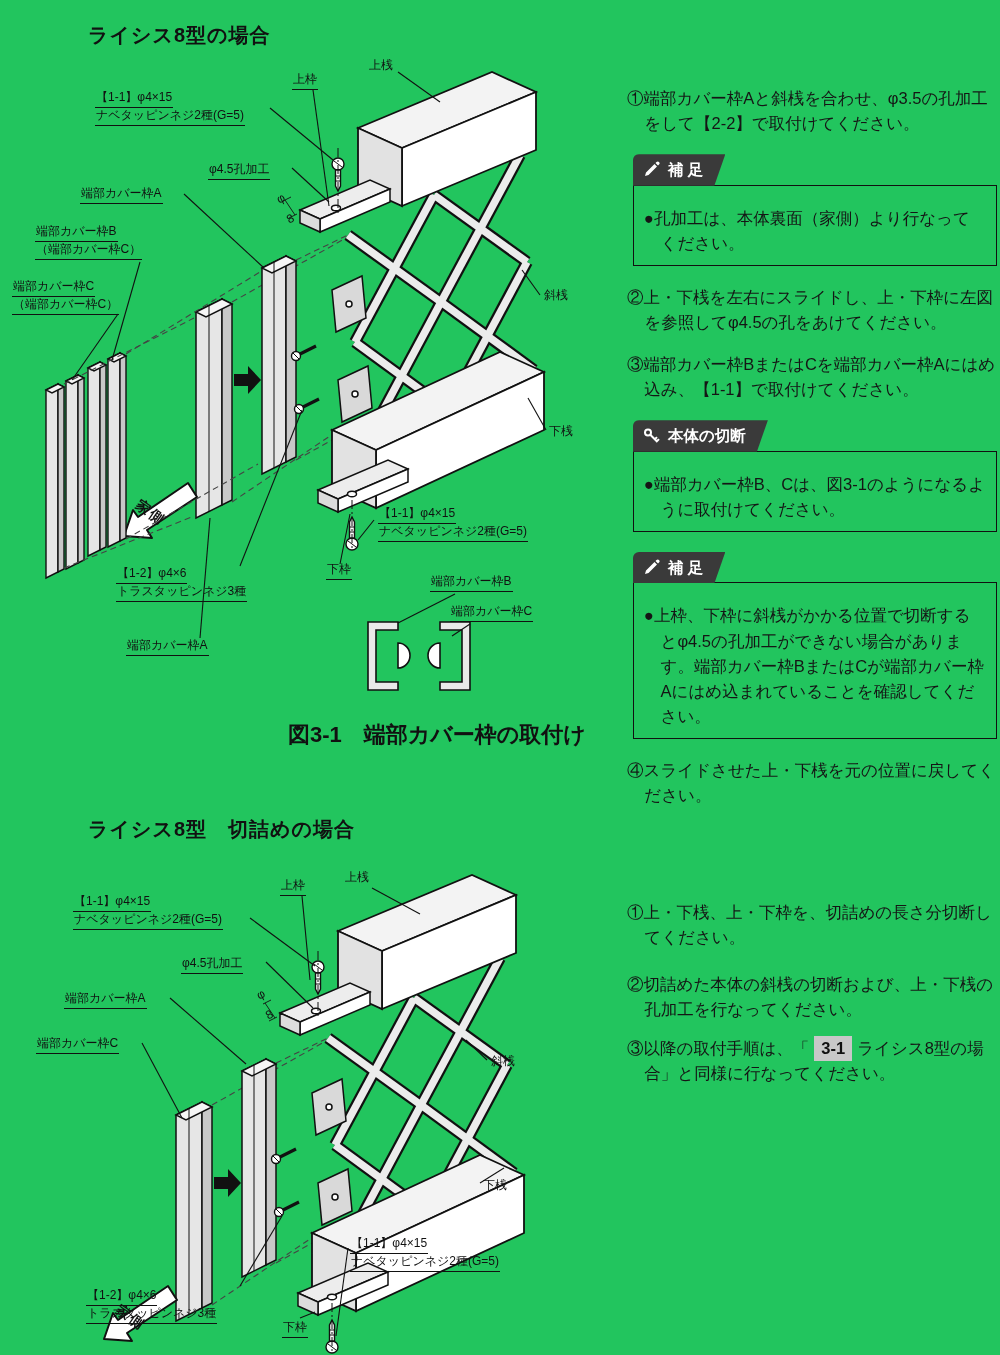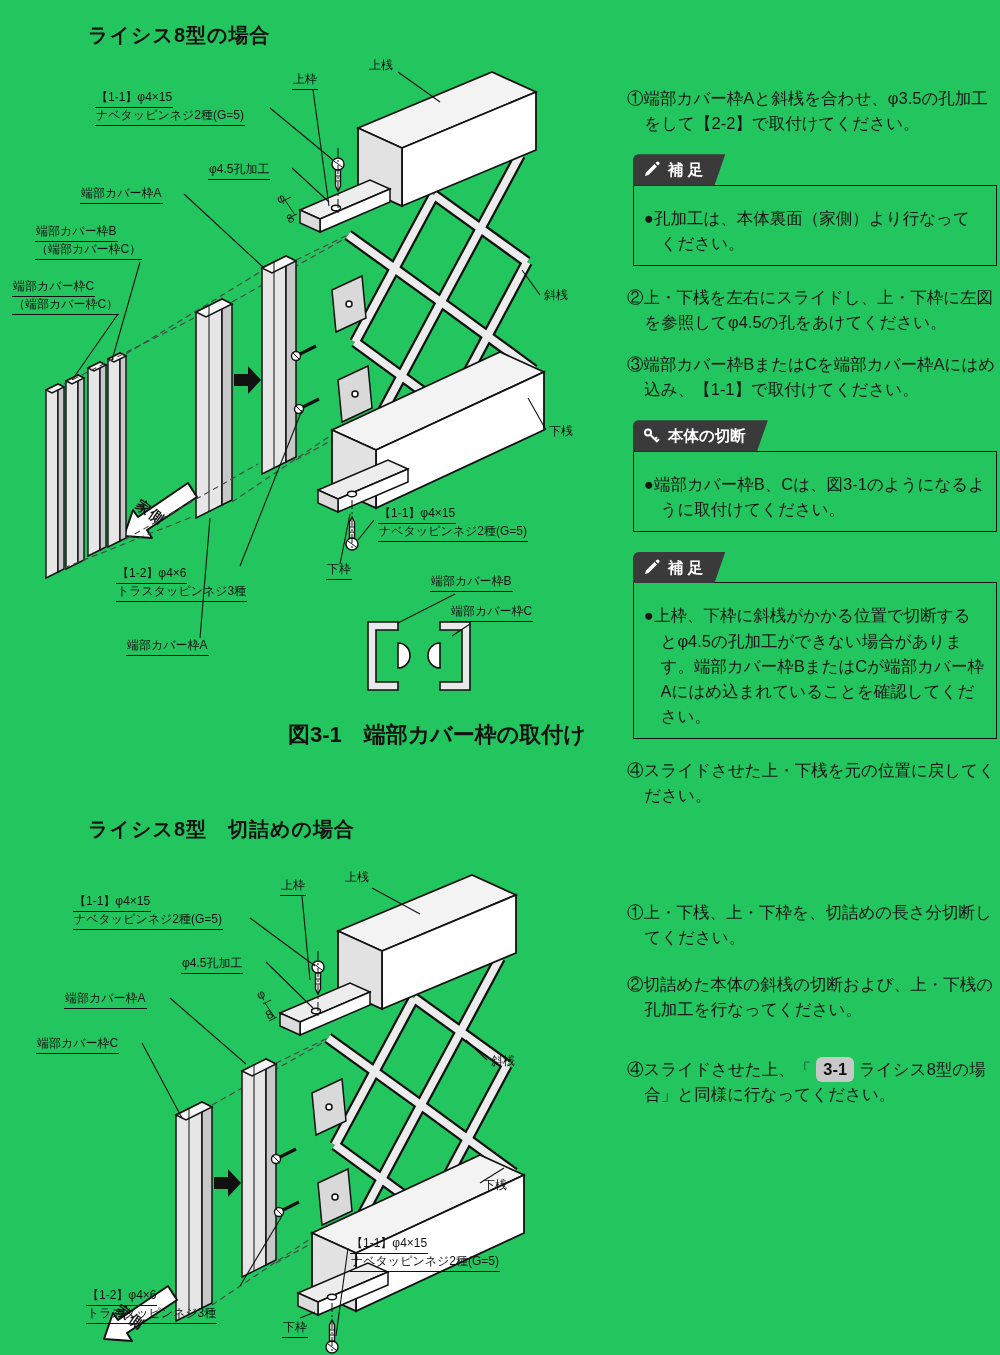--- a/index.html
+++ b/index.html
@@ -23,21 +23,21 @@
   .nbox { margin:2px 0 19px 6px; }
   .tab {
     display:inline-flex; align-items:center; gap:8px;
     background:#3a3a3a; color:#fff; font-weight:bold; font-size:15.5px;
     padding:4px 22px 4px 10px; border-radius:6px 0 0 0;
     clip-path:polygon(0 0,100% 0,calc(100% - 11px) 100%,0 100%);
     position:relative; top:1px;
   }
   .nbody { border:1.7px solid #111; padding:20px 10px 9px 10px; }
   .bullet { padding-left:1em; text-indent:-1em; }
-  .badge { background:#c8c8c8; color:#111; padding:0 7px; margin:0 5px; font-weight:bold; display:inline-block; text-indent:0; border-radius:6px; }
+  .badge { background:#c8c8c8; color:#111; padding:0 7px; margin:0 5px; font-weight:bold; display:inline-block; text-indent:0; border-radius:0; }
 </style>
 </head>
 <body>
 
 <div class="page">
 
   <svg class="diagram" style="left:0;top:50px" width="620" height="700" viewBox="0 0 620 700">
     <defs>
       <g id="fence">
 
@@ -364,21 +364,21 @@
     <span class="u">トラスタッピンネジ3種</span>
   </div>
   <div class="label houseside" style="left:122px;top:1300px;transform:rotate(35deg)">
       <span class="nl">家側</span>
     </div>
   <div class="dim" style="left:254px;top:990px;transform:rotate(-28deg)">φ</div>
   <div class="dim" style="left:263px;top:1010px;transform:rotate(-28deg)">8</div>
 
   <div class="col" style="top:900px">
     <p class="step" style="margin-bottom:22px">①上・下桟、上・下枠を、切詰めの長さ分切断してください。</p>
-    <div class="step" style="margin-bottom:35px">
+    <div class="step" style="margin-bottom:14px">
       <span>②切詰めた本体の斜桟の切断および、上・下桟の孔加工を行なってください。</span>
     </div>
     <p class="step">
-      <span>④スライドさせた上、「</span><span class="badge">3-1</span><span>ライシス8型の場合」と同様に行なってください。</span>
+      <span>③以降の取付手順は、「</span><span class="badge">3-1</span><span>ライシス8型の場合」と同様に行なってください。</span>
     </p>
   </div>
 
 </div>
 
 </body></html>

